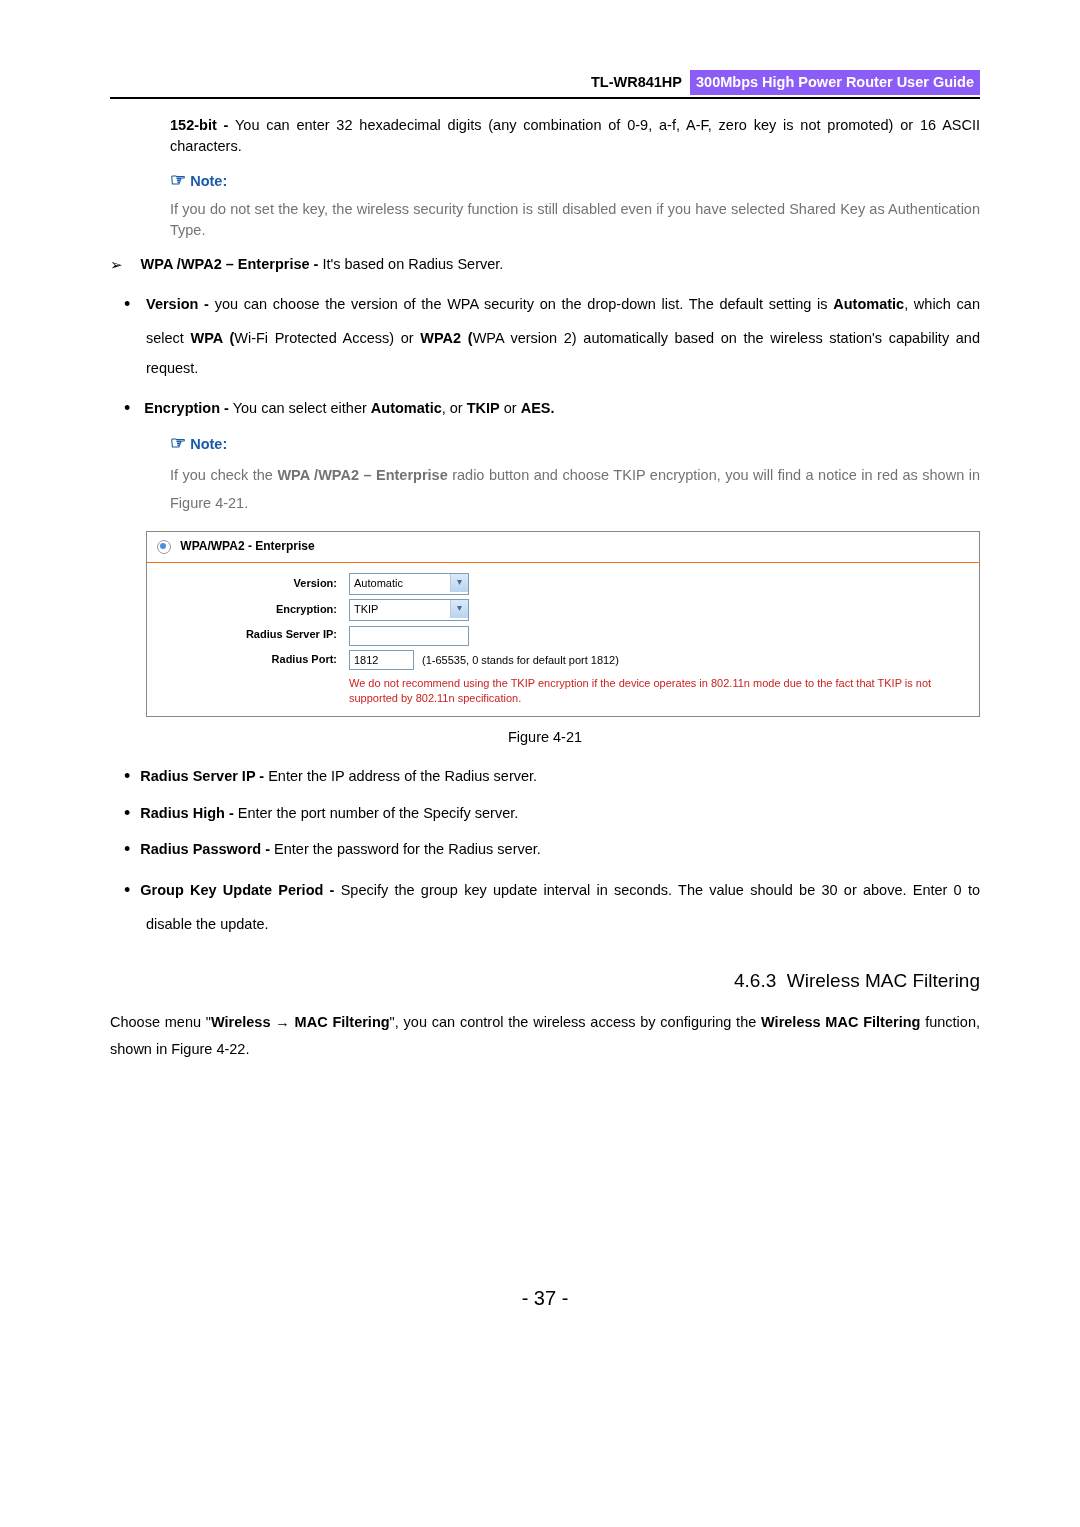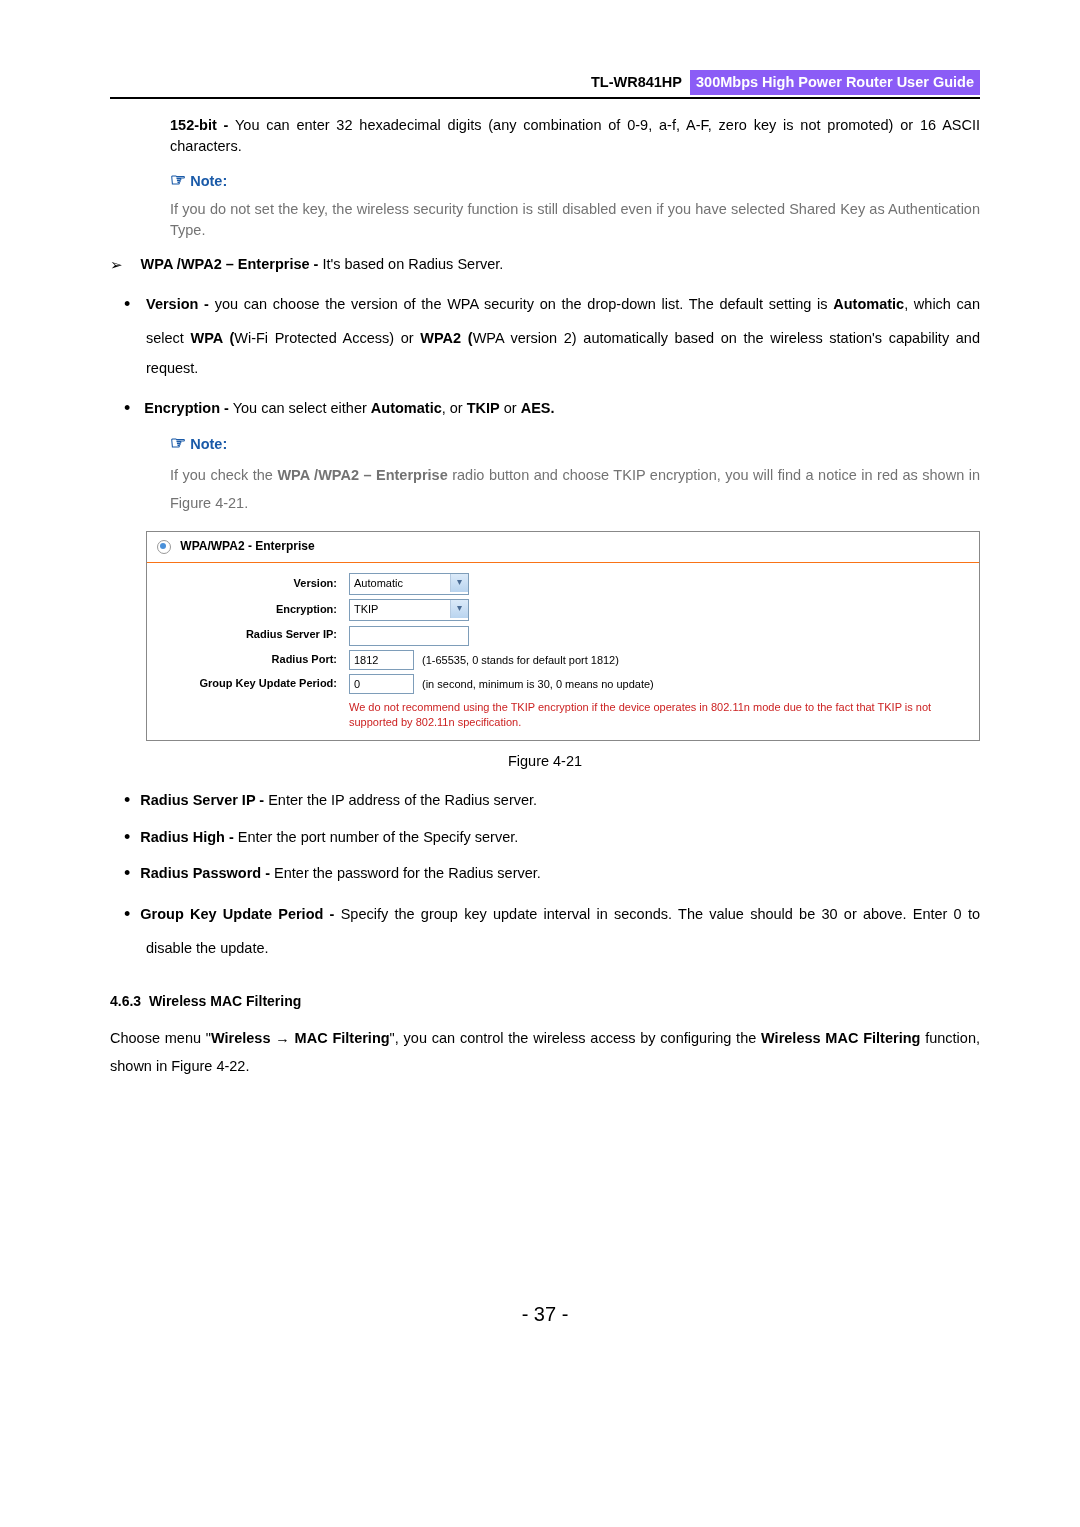--- a/index.html
+++ b/index.html
@@ -53,21 +53,21 @@
   .fig-label { width: 180px; text-align: right; font-weight: bold; padding-right: 12px;}
   .fig-val .select { border: 1px solid #7e9db9; background: #fff; width: 110px; height: 20px; display: inline-flex; align-items: center; padding: 0 4px; position: relative; font-size: 11px;}
   .fig-val .select .caret { position: absolute; right: 0; top: 0; width: 17px; height: 18px; border-left: 1px solid #b5cae1; background: linear-gradient(#dbeaf9,#b9d4ef); display:flex; align-items:center; justify-content:center; color:#4a6b94; font-size:10px;}
   .fig-val .in { border: 1px solid #7e9db9; background: #fff; height: 18px; padding: 0 4px; display: inline-flex; align-items: center; font-size:11px;}
   .fig-val .w110 { width: 110px;}
   .fig-val .w55 { width: 55px; align-items: flex-end;}
   .fig-val .w400 { width: 400px;}
   .fig-val .hint { margin-left: 8px;}
   .fig-warn { color: #c22; margin-left: 192px; margin-top: 6px; line-height:1.4;}
   .fig-caption { text-align: center; margin: 8px 0 14px 0;}
-  .section-head { font-weight: bold; font-size: 14px; margin: 28px 0 14px 0;}
+  .section-head { font-weight: normal; font-size: 19px; margin: 28px 0 14px 0; text-align: right;}
   .footer { text-align: center; margin-top: 220px; font-size: 20px;}
 </style>
 </head>
 <body>
 
 <div class="header-bar">
   <span class="model">TL-WR841HP</span>
   <span class="title">300Mbps High Power Router User Guide</span>
 </div>
 
@@ -132,26 +132,20 @@
       <div class="fig-val"><span class="in w110">
             <span></span>
           </span></div>
     </div>
     <div class="fig-row">
       <div class="fig-label">Radius Port:</div>
       <div class="fig-val"><span class="in w55">
             <span>1812</span>
           </span><span class="hint">(1-65535, 0 stands for default port 1812)</span></div>
     </div>
-    <div class="fig-row">
-      <div class="fig-label">Group Key Update Period:</div>
-      <div class="fig-val"><span class="in w55">
-            <span>0</span>
-          </span><span class="hint">(in second, minimum is 30, 0 means no update)</span></div>
-    </div>
     <div class="fig-warn">We do not recommend using the TKIP encryption if the device operates in 802.11n mode due to the fact that TKIP is not supported by 802.11n specification.</div>
   </div>
 </div>
 <div class="fig-caption">Figure 4-21</div>
 
 <ul class="bullet-list indent2">
   <li><b>Radius Server IP -</b><span> Enter the IP address of the Radius server.</span></li>
   <li><b>Radius High -</b><span> Enter the port number of the Specify server.</span></li>
   <li><b>Radius Password -</b><span> Enter the password for the Radius server.</span></li>
   <li class="tall"><b>Group Key Update Period -</b><span> Specify the group key update interval in seconds. The value should be 30 or above. Enter 0 to disable the update.</span></li>

